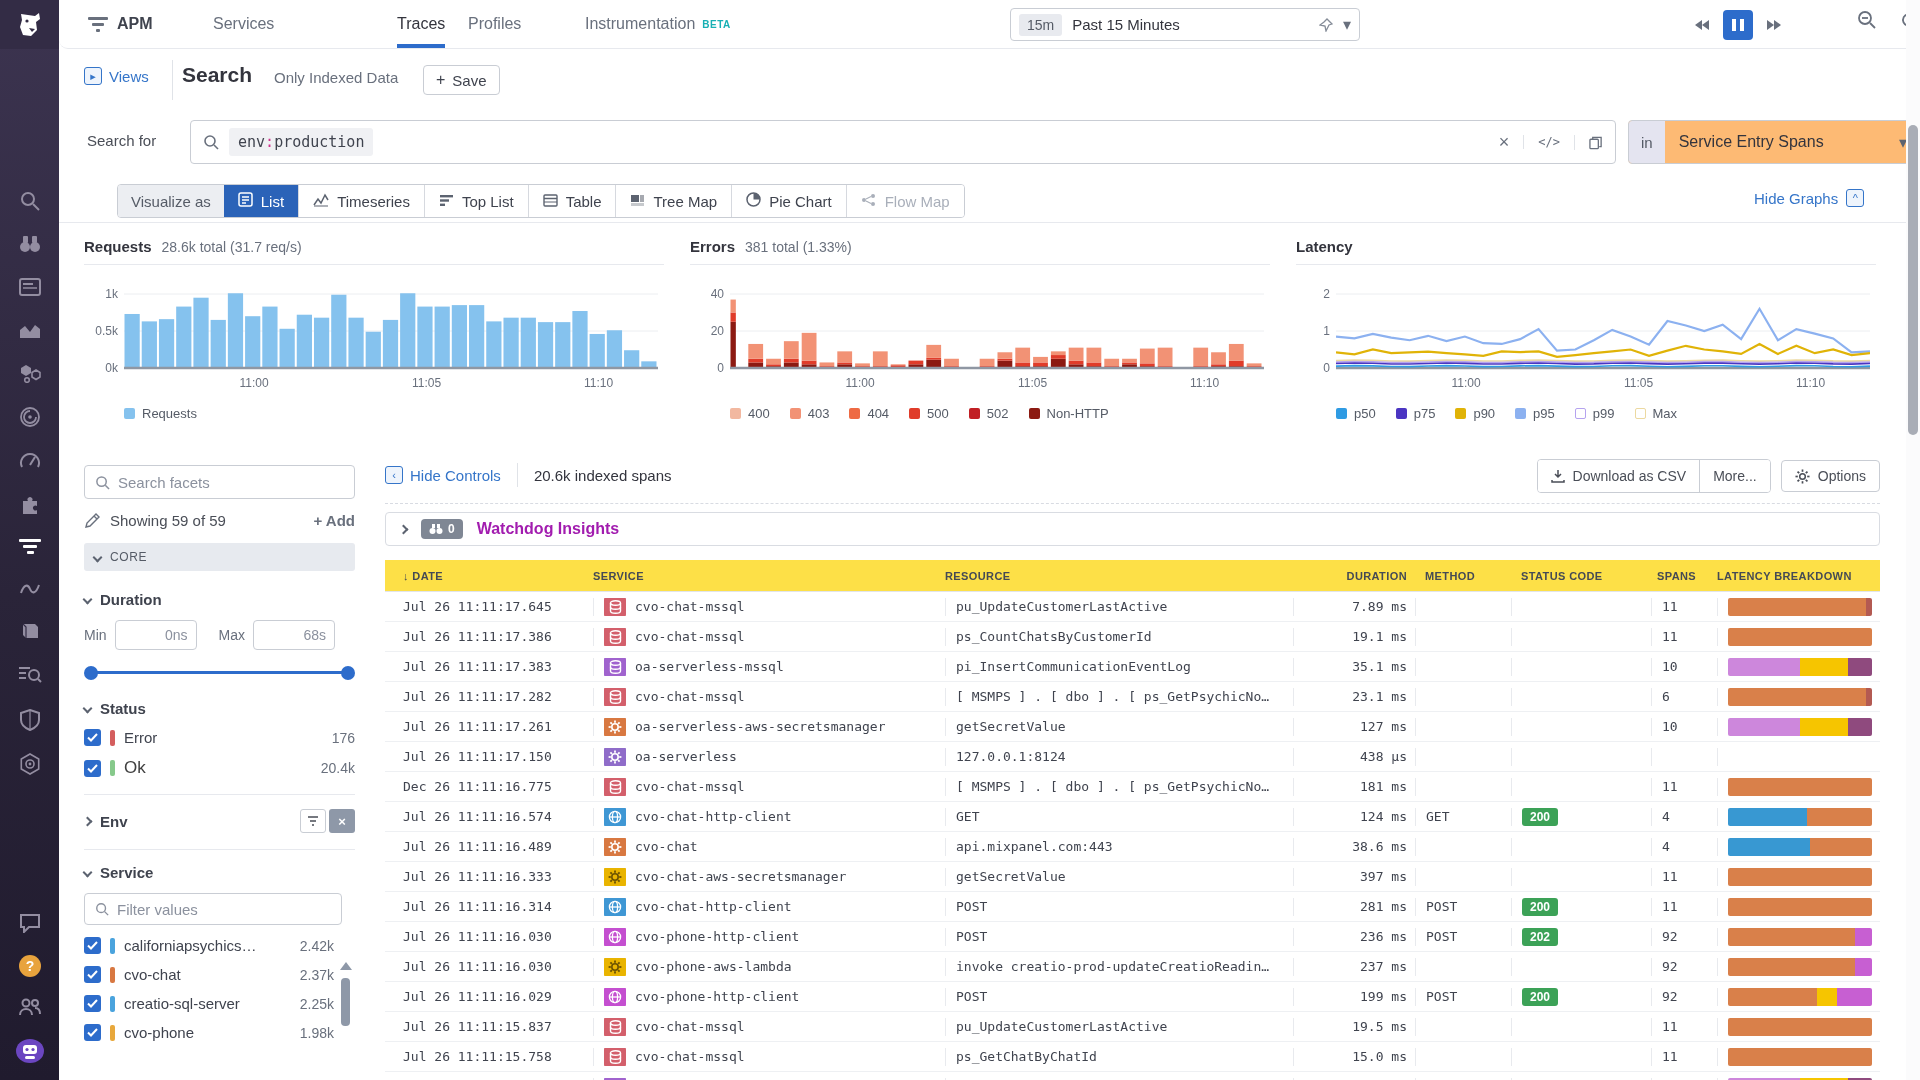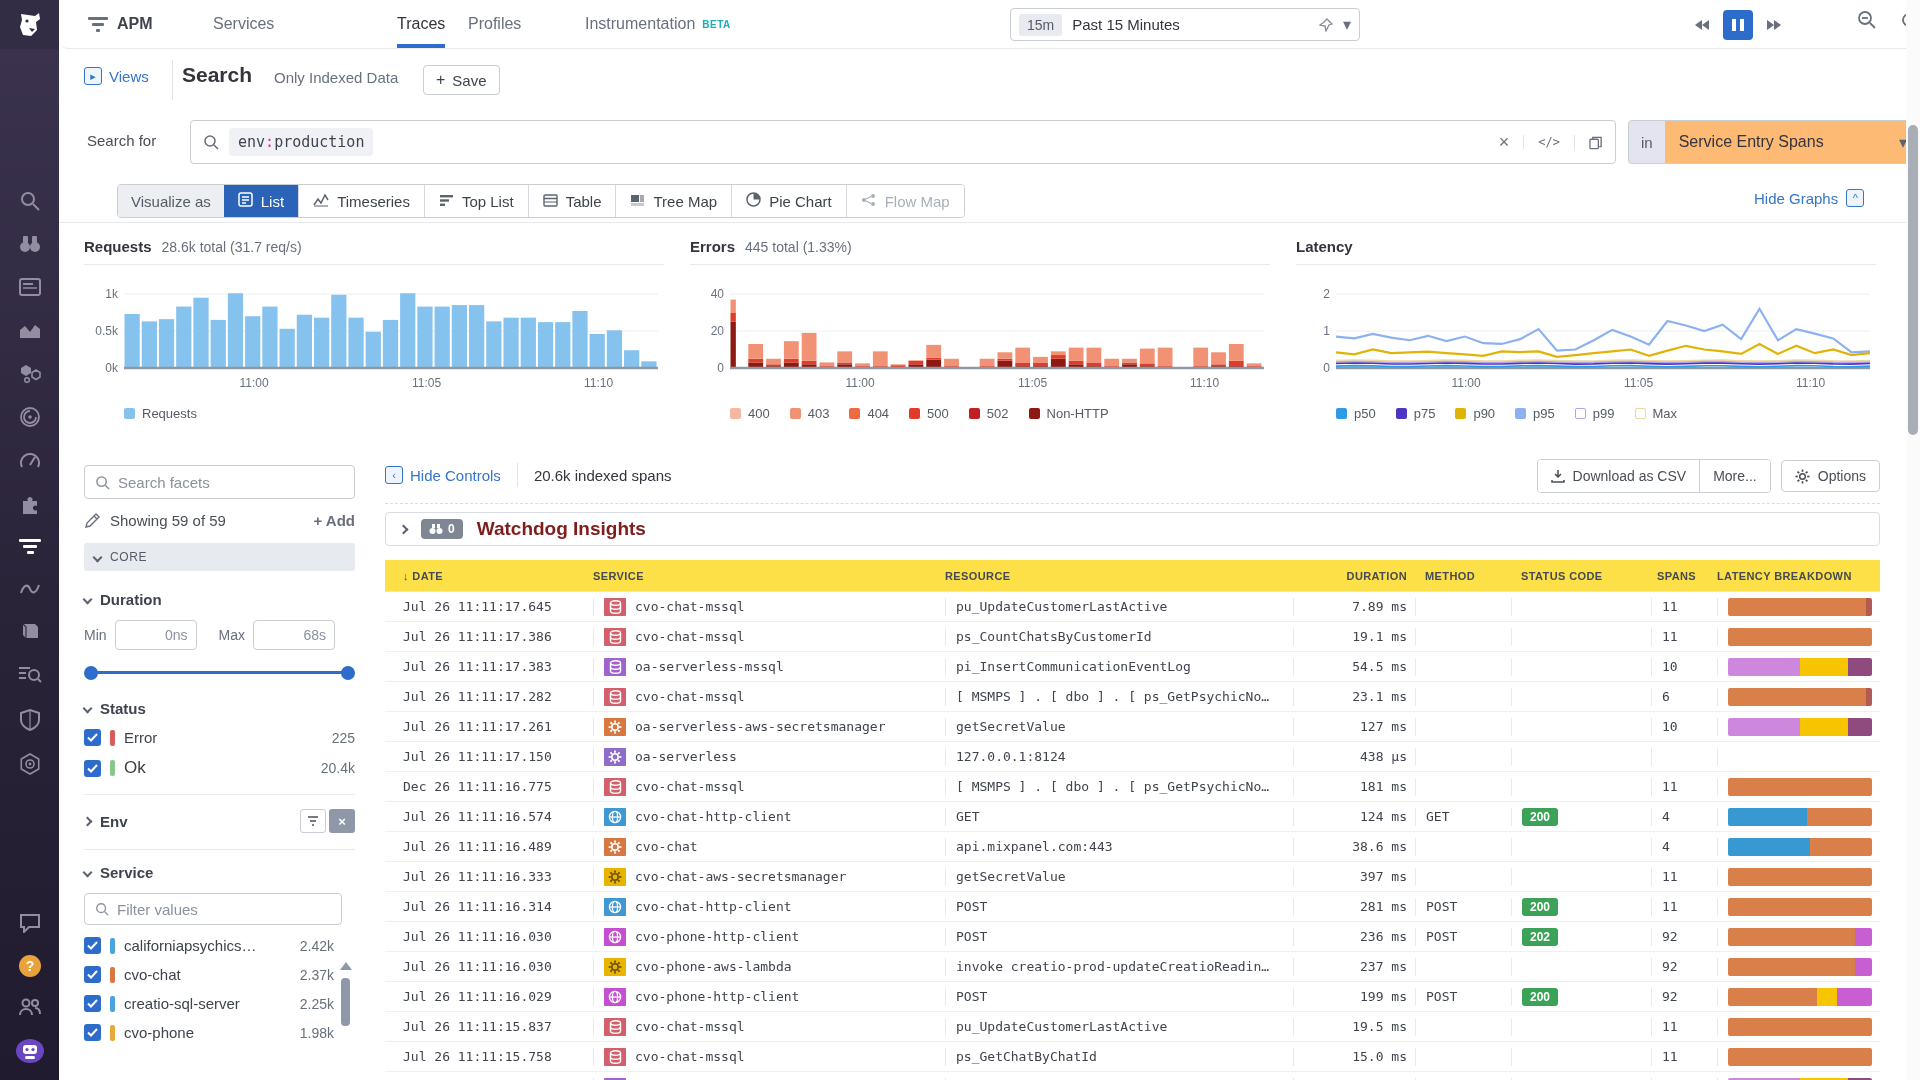--- a/index.html
+++ b/index.html
@@ -477,21 +477,21 @@
     <div class="legend">
       <span class="li">
         <span class="sw" style="background:#85c2ee;"></span>
         <span>Requests</span>
       </span>
     </div>
   </div>
 <div class="chart" id="chart1" style="left:690px;">
     <div class="ctitle">
       <b>Errors</b>
-      <span>445 total (1.33%)</span>
+      <span>381 total (1.33%)</span>
     </div>
     <div class="ylab" style="left: 0px; top: 49px;">40</div>
     <div class="ylab" style="left: 0px; top: 86px;">20</div>
     <div class="ylab" style="left: 0px; top: 123px;">0</div>
     <svg width="534" height="96" style="position: absolute; left: 40px; top: 50px;">
       <line x1="0" x2="534" y1="6" y2="6" stroke="#eceef1"></line>
       <line x1="0" x2="534" y1="43" y2="43" stroke="#eceef1"></line>
       <rect x="0.5" width="5.34" y="33.75" height="46.25" fill="#8c1a12"></rect>
       <rect x="0.5" width="5.34" y="24.5" height="9.25" fill="#e03c2a"></rect>
       <rect x="0.5" width="5.34" y="11.549999999999997" height="12.950000000000003" fill="#f29275"></rect>
@@ -699,21 +699,21 @@
     </div>
   <div id="statusitems">
       <div class="frow">
         <span class="cb">
           <svg width="11" height="9" viewBox="0 0 11 9">
             <path d="M1 4.5 L4 7.5 L10 1" fill="none" stroke="#fff" stroke-width="2"></path>
           </svg>
         </span>
   <span class="statbar" style="background:#d45e5e;"></span>
   <span style="font-size:15px; color:#3f434e; white-space:nowrap; overflow:hidden; text-overflow:ellipsis; max-width:150px;">Error</span>
-  <span class="fcount">225</span>
+  <span class="fcount">176</span>
       </div>
       <div class="frow">
         <span class="cb">
           <svg width="11" height="9" viewBox="0 0 11 9">
             <path d="M1 4.5 L4 7.5 L10 1" fill="none" stroke="#fff" stroke-width="2"></path>
           </svg>
         </span>
   <span class="statbar" style="background:#86c98b;"></span>
   <span style="font-size:17px; color:#404040; white-space:nowrap; overflow:hidden; text-overflow:ellipsis; max-width:150px;">Ok</span>
   <span class="fcount">20.4k</span>
@@ -837,21 +837,21 @@
   <span class="chev right" style="margin-right:0;"></span>
   <span id="wdbadge">
     <svg width="14" height="12" viewBox="0 0 14 12">
         <circle cx="3.5" cy="8" r="3" fill="#fff"></circle>
         <circle cx="10.5" cy="8" r="3" fill="#fff"></circle>
         <rect x="3" y="1" width="3" height="4" fill="#fff"></rect>
         <rect x="8" y="1" width="3" height="4" fill="#fff"></rect>
       </svg>
     <span>0</span>
   </span>
-  <span style="font-size:19px; font-weight:bold; color:#7f1d1d;">Watchdog Insights</span>
+  <span style="font-size:16px; font-weight:bold; color:#a21caf;">Watchdog Insights</span>
 </div>
 
 <div id="tablehead">
     <span></span>
 <span class="cell"><span style="font-weight:normal;">↓</span> DATE</span>
 <span class="cell">SERVICE</span>
 <span class="cell">RESOURCE</span>
 <span class="cell dur" style="text-align:right;">DURATION</span>
 <span class="cell" style="padding-left:10px;">METHOD</span>
 <span class="cell" style="padding-left:10px;">STATUS CODE</span>
@@ -915,21 +915,21 @@
     <span class="svcicon" style="background:#a063ce;">
           <svg width="13" height="14" viewBox="0 0 13 14">
             <ellipse cx="6.5" cy="3" rx="5" ry="2.2" fill="none" stroke="#fff" stroke-width="1.4"></ellipse>
             <path d="M1.5 3 v8 c0 1.2 2.2 2.2 5 2.2 s5-1 5-2.2 v-8" fill="none" stroke="#fff" stroke-width="1.4"></path>
             <path d="M1.5 7 c0 1.2 2.2 2.2 5 2.2 s5-1 5-2.2" fill="none" stroke="#fff" stroke-width="1.4"></path>
           </svg>
         </span>
     <span class="mono" style="overflow:hidden;text-overflow:ellipsis;">oa-serverless-mssql</span>
       </span>
   <span class="cell csep mono">pi_InsertCommunicationEventLog</span>
-  <span class="cell csep dur mono">54.5 ms</span>
+  <span class="cell csep dur mono">35.1 ms</span>
   <span class="cell csep mono"></span>
   <span class="cell csep"></span>
   <span class="cell csep mono">10</span>
   <span class="cell csep">
         <span class="lbar">
           <i style="width:50%; background:#cd87dc;"></i>
           <i style="width:33%; background:#f6c500;"></i>
           <i style="width:17%; background:#8f4a7e;"></i>
         </span>
       </span>

